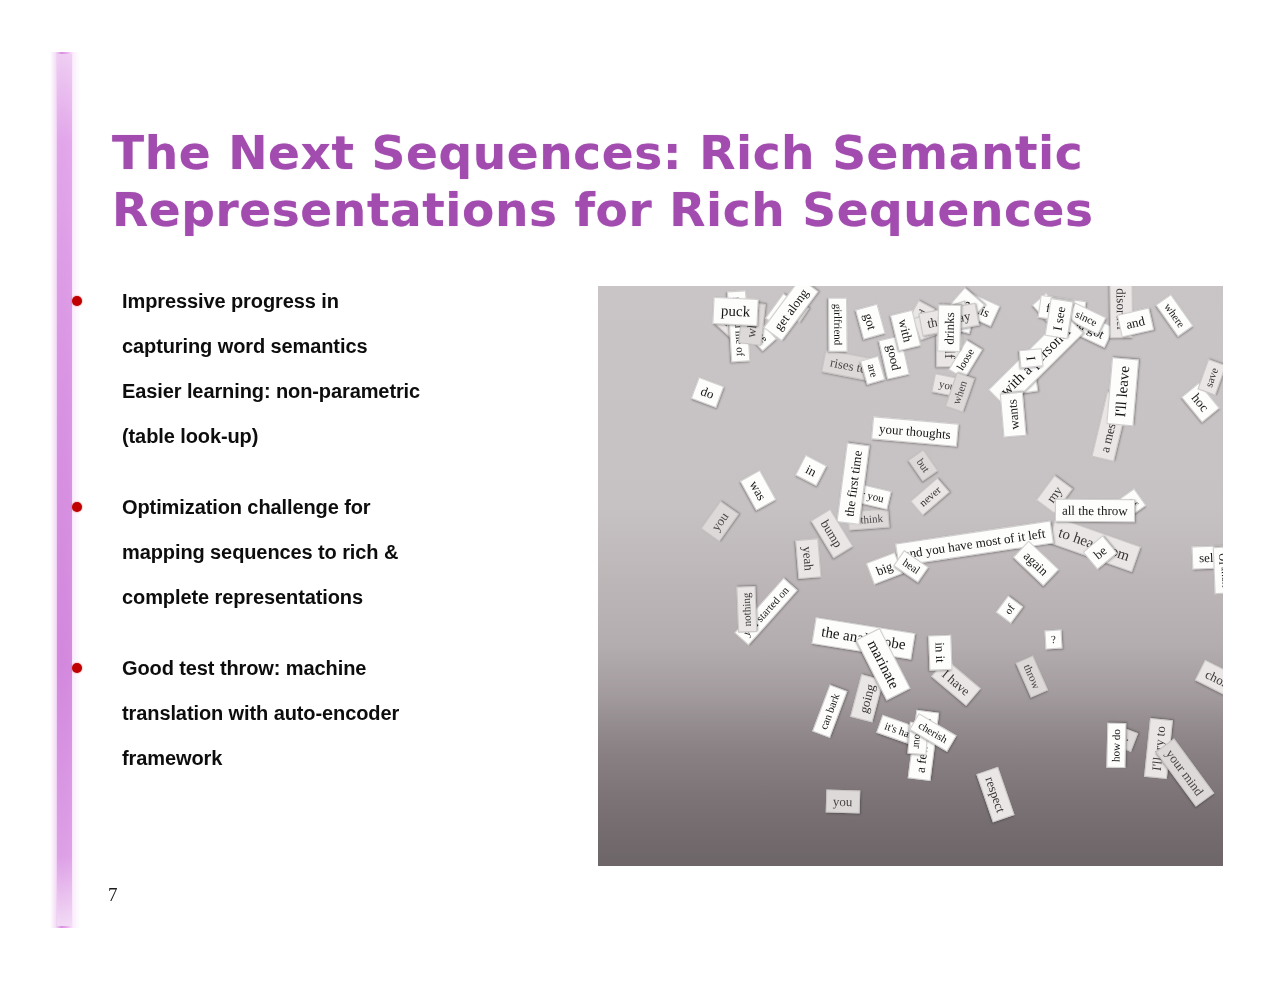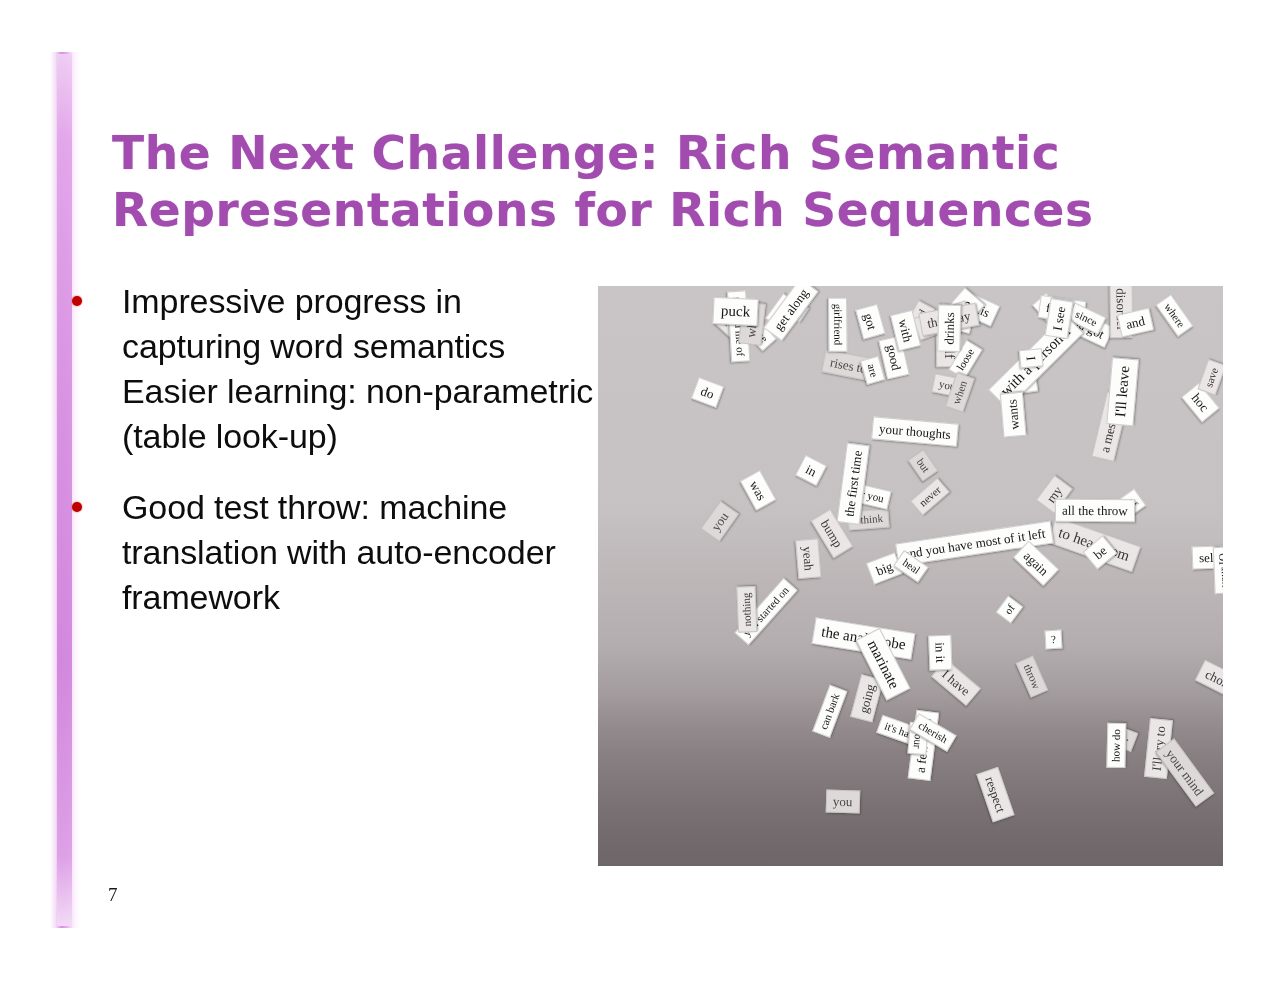--- a/index.html
+++ b/index.html
@@ -91,23 +91,23 @@
     width: 10px;
     height: 10px;
     border-radius: 50%;
     background: #c00000;
     box-shadow: 0 0 2px rgba(192,0,0,.6);
   }
   .bullet-text {
     flex: 1 1 auto;
     color: #0d0d0d;
     font-family: "Liberation Sans", sans-serif;
-    font-size: 34px;
+    font-size: 20px;
     line-height: 45px;
-    font-weight: 400;
+    font-weight: 700;
     letter-spacing: -0.1px;
     white-space: pre-line;
   }
 
   
   #photo {
     position: absolute;
     left: 598px;
     top: 286px;
     width: 625px;
@@ -184,36 +184,44 @@
 </style>
 </head>
 <body>
 
 <div id="slide">
 
   <div id="left-stripe"></div>
   <div id="left-stripe-core"></div>
 
   <div id="title">
-    <span class="tline">The Next Challenge: Rich Semantic</span>
+    <span class="tline">The Next Sequences: Rich Semantic</span>
     <span class="tline">Representations for Rich Sequences</span>
   </div>
 
   <div id="bullets">
 
     <div class="bullet-row">
       <div class="bullet-dot-wrap">
         <div class="bullet-dot"></div>
       </div>
       <div class="bullet-text">Impressive progress in
 capturing word semantics
 Easier learning: non-parametric
 (table look-up)</div>
     </div>
 
+    <div class="bullet-row">
+      <div class="bullet-dot-wrap">
+        <div class="bullet-dot"></div>
+      </div>
+      <div class="bullet-text">Optimization challenge for
+mapping sequences to rich &amp;
+complete representations</div>
+    </div>
 
     <div class="bullet-row">
       <div class="bullet-dot-wrap">
         <div class="bullet-dot"></div>
       </div>
       <div class="bullet-text">Good test throw: machine
 translation with auto-encoder
 framework</div>
     </div>
 

